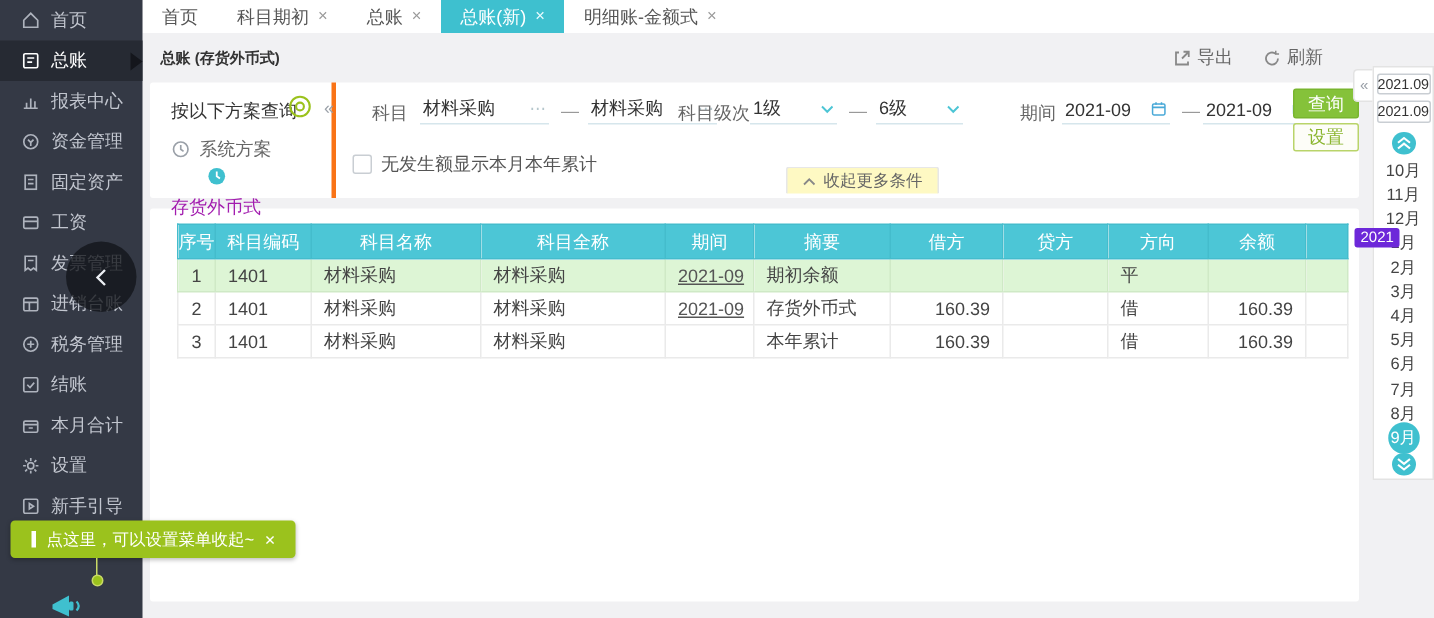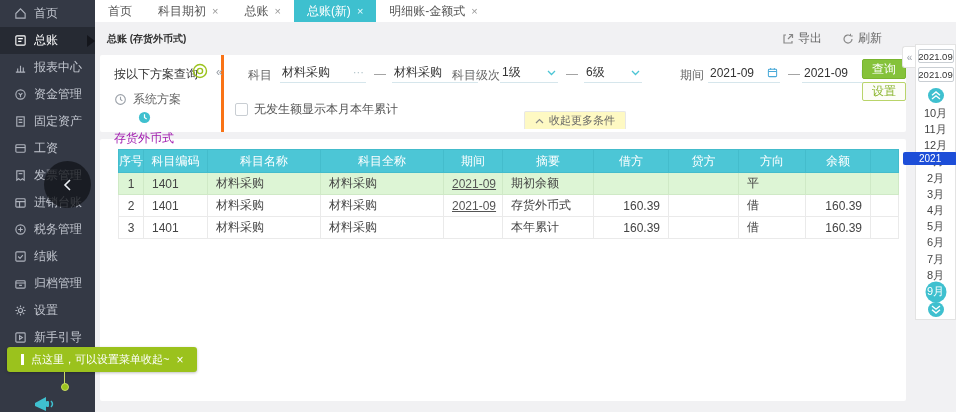--- a/index.html
+++ b/index.html
@@ -120,22 +120,22 @@
   }
   .dp-scroll svg { display:block; }
   .dp-month { height:17px; display:flex; align-items:center; justify-content:center; font-size:11px; color:#444; width:100%; cursor:pointer; }
   .dp-month.sel { position:relative; color:#fff; }
   .dp-month.sel .mon-bg {
     position:absolute; left:50%; top:50%; transform:translate(-50%,-50%);
     width:21px; height:21px; border-radius:50%; background:#3fc0cf; z-index:0;
   }
   .dp-month.sel span.mtext { position:relative; z-index:1; }
   .year-tag {
-    position:absolute; left:903px; top:152px; background:#1d4ed8; color:#fff; font-size:10px;
-    padding:1px 16px; border-radius:2px; z-index:9;
+    position:absolute; left:903px; top:152px; background:#6d28d9; color:#fff; font-size:10px;
+    padding:1px 4px; border-radius:2px; z-index:9;
   }
   svg.ic { display:block; }
 </style>
 </head>
 <body>
 
 <div id="app">
 
   <aside class="sidebar">
     <div class="side-item">
@@ -226,21 +226,21 @@
         </span>
       <span>结账</span>
     </div>
     <div class="side-item">
       <span class="sicon">
           <svg class="ic" width="13" height="13" viewBox="0 0 14 14" fill="none" stroke="currentColor" stroke-width="1.2">
             <rect x="2" y="4" width="10" height="8" rx="1"></rect>
             <path d="M2 6.5 H12 M5.5 9 H8.5"></path>
           </svg>
         </span>
-      <span>归档管理</span>
+      <span>本月合计</span>
     </div>
     <div class="side-item">
       <span class="sicon">
           <svg class="ic" width="13" height="13" viewBox="0 0 14 14" fill="none" stroke="currentColor" stroke-width="1.2">
             <circle cx="7" cy="7" r="2.2"></circle>
             <path d="M7 1.5 V3.5 M7 10.5 V12.5 M1.5 7 H3.5 M10.5 7 H12.5 M3 3 L4.4 4.4 M9.6 9.6 L11 11 M11 3 L9.6 4.4 M4.4 9.6 L3 11"></path>
           </svg>
         </span>
       <span>设置</span>
     </div>

